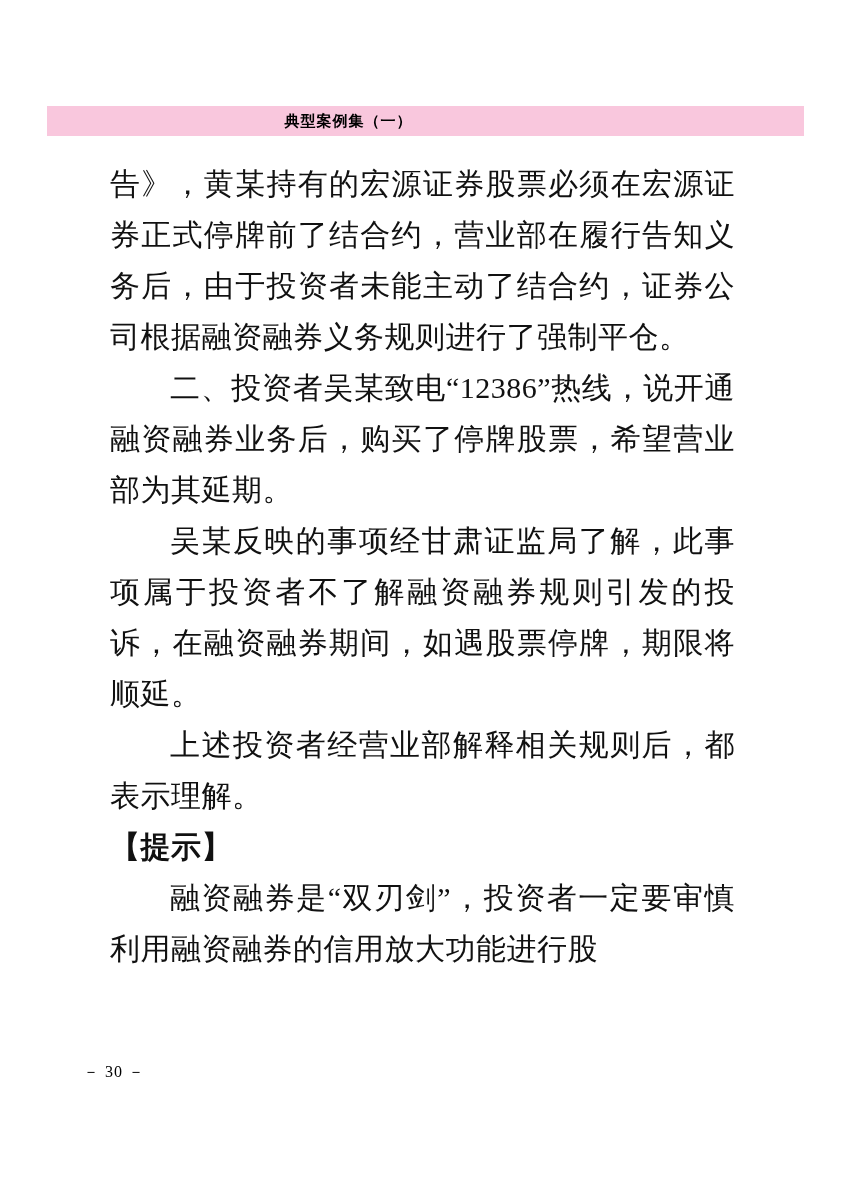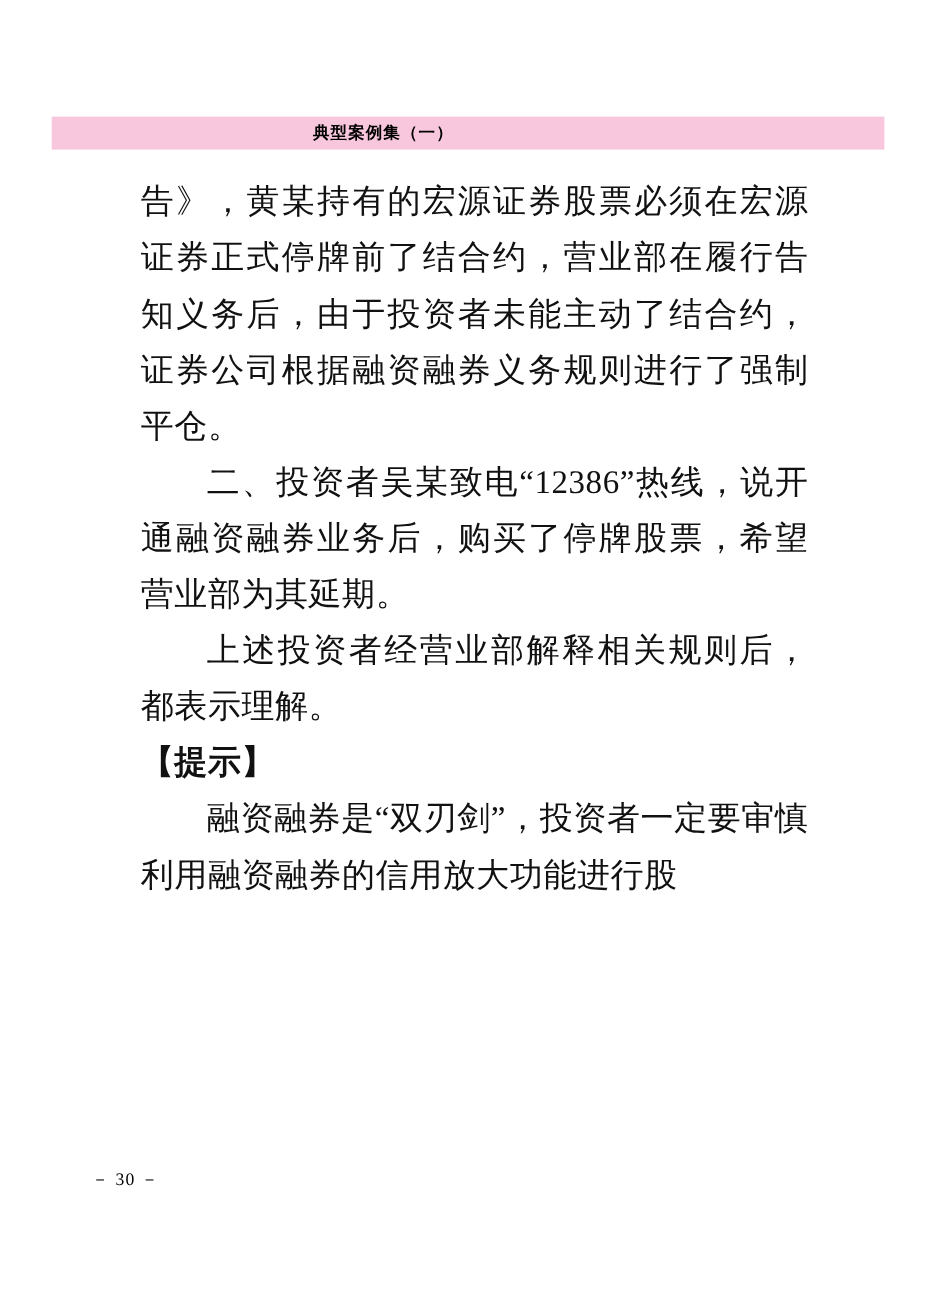--- a/index.html
+++ b/index.html
@@ -51,21 +51,21 @@
 
   
   .body-col {
     position: absolute;
     left: 110px;
     top: 158px;
     width: 625px;
   }
 
   .para {
-    margin: 0 0 0 18px;
+    margin: 0 0 0 0;
     font-size: 30px;
     line-height: 51px;
     letter-spacing: 0.5px;
     text-align: justify;
     text-justify: inter-ideograph;
     color: #111111;
     font-family: "Liberation Serif", "DejaVu Serif", serif;
   }
   .para.indent {
     text-indent: 60px;
@@ -92,20 +92,21 @@
 
 <div class="page">
 
   <div class="header-band">
     <div class="header-title">典型案例集（一）</div>
   </div>
 
   <div class="body-col">
     <p class="para">告》，黄某持有的宏源证券股票必须在宏源证券正式停牌前了结合约，营业部在履行告知义务后，由于投资者未能主动了结合约，证券公司根据融资融券义务规则进行了强制平仓。</p>
     <p class="para indent">二、投资者吴某致电“12386”热线，说开通融资融券业务后，购买了停牌股票，希望营业部为其延期。</p>
+    <p class="para indent">吴某反映的事项经甘肃证监局了解，此事项属于投资者不了解融资融券规则引发的投诉，在融资融券期间，如遇股票停牌，期限将顺延。</p>
     <p class="para indent">上述投资者经营业部解释相关规则后，都表示理解。</p>
     <p class="para heading">【提示】</p>
     <p class="para indent">融资融券是“双刃剑”，投资者一定要审慎利用融资融券的信用放大功能进行股</p>
   </div>
 
   <div class="folio">－ 30 －</div>
 
 </div>
 
 </body></html>

